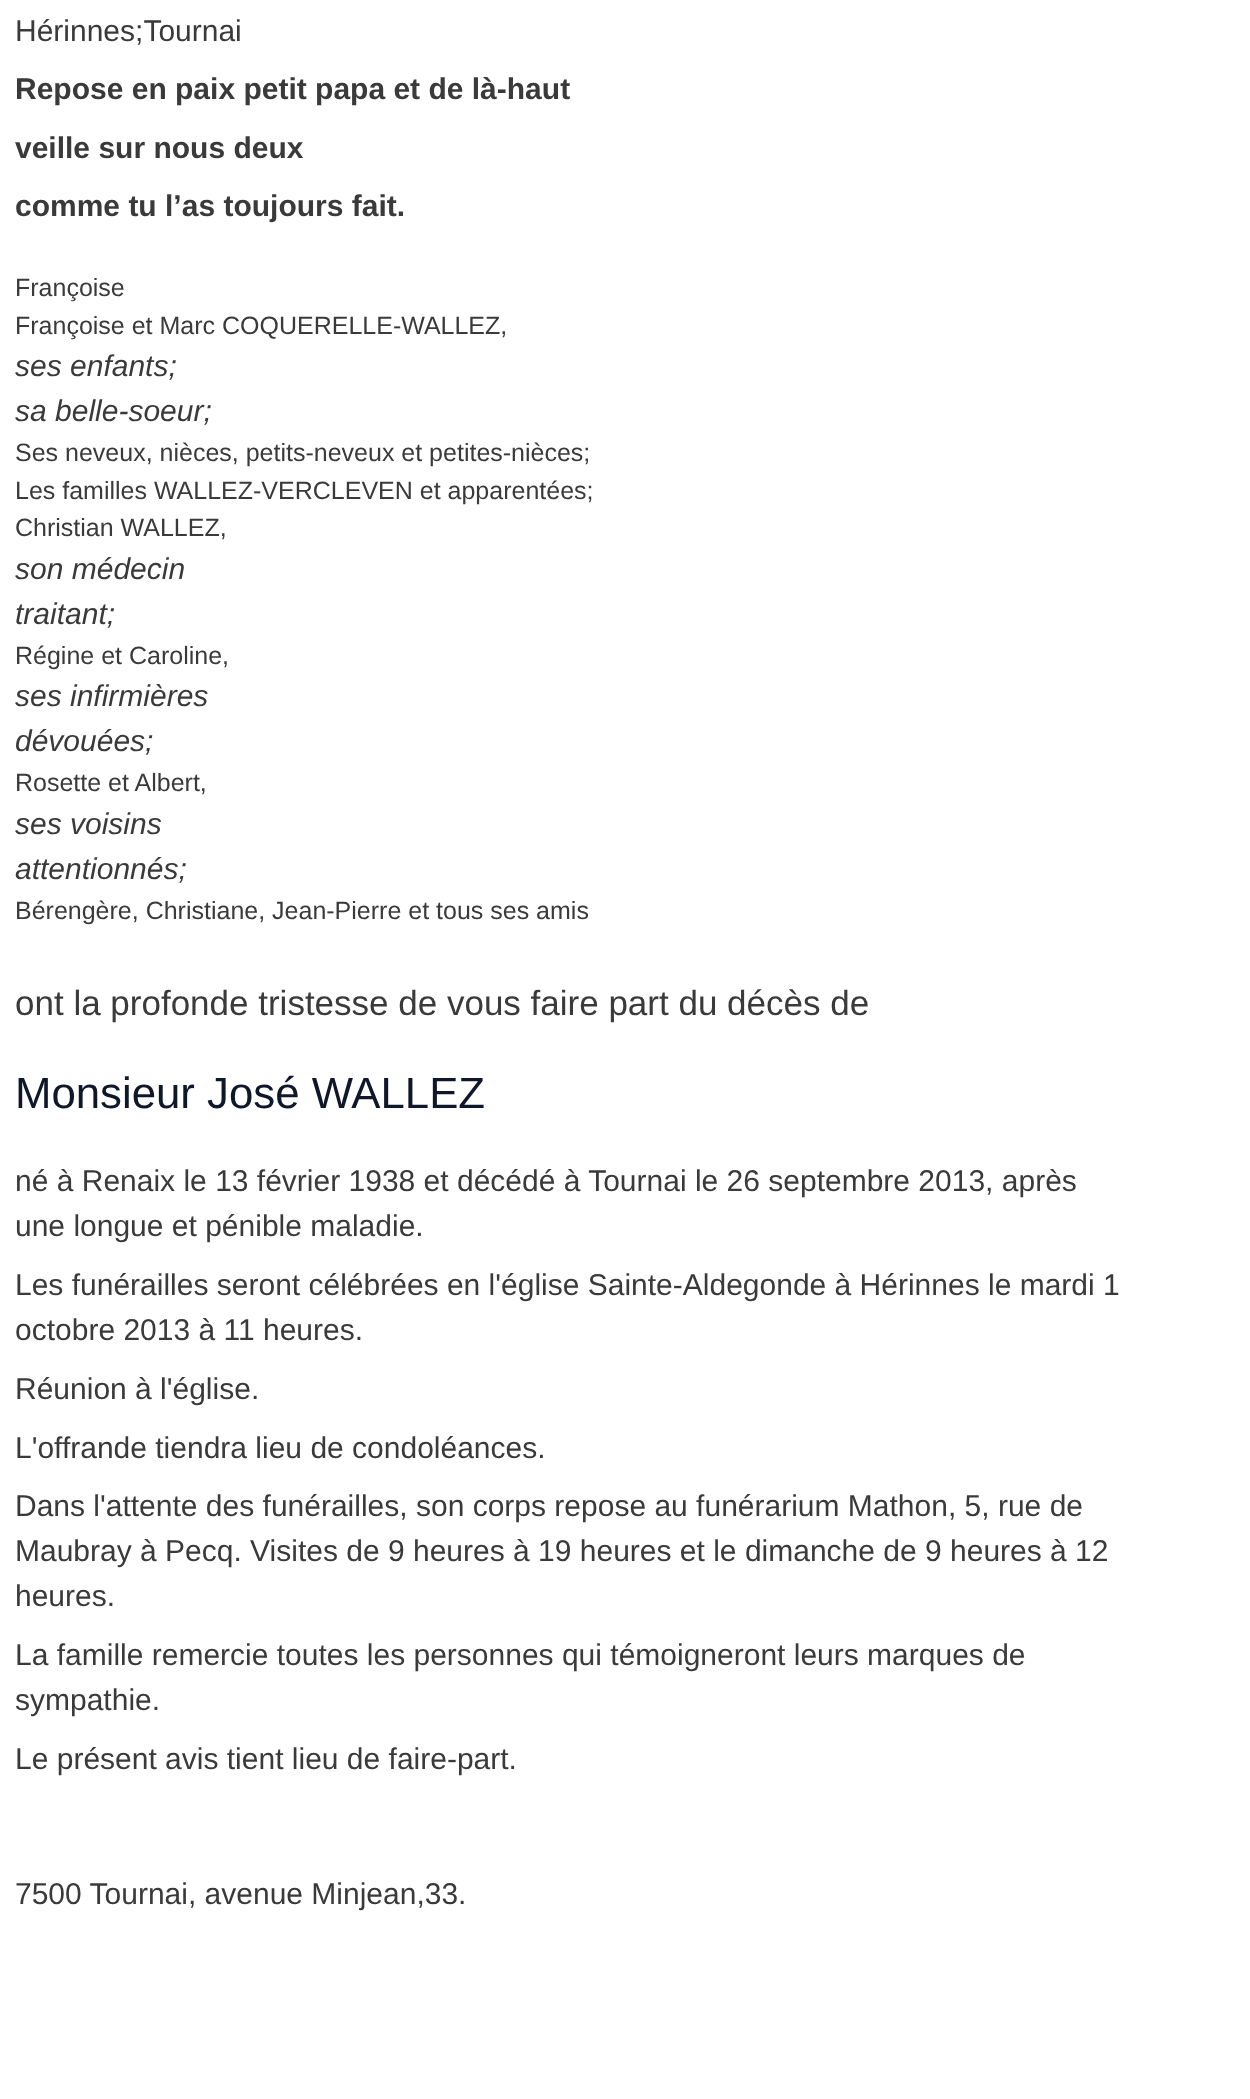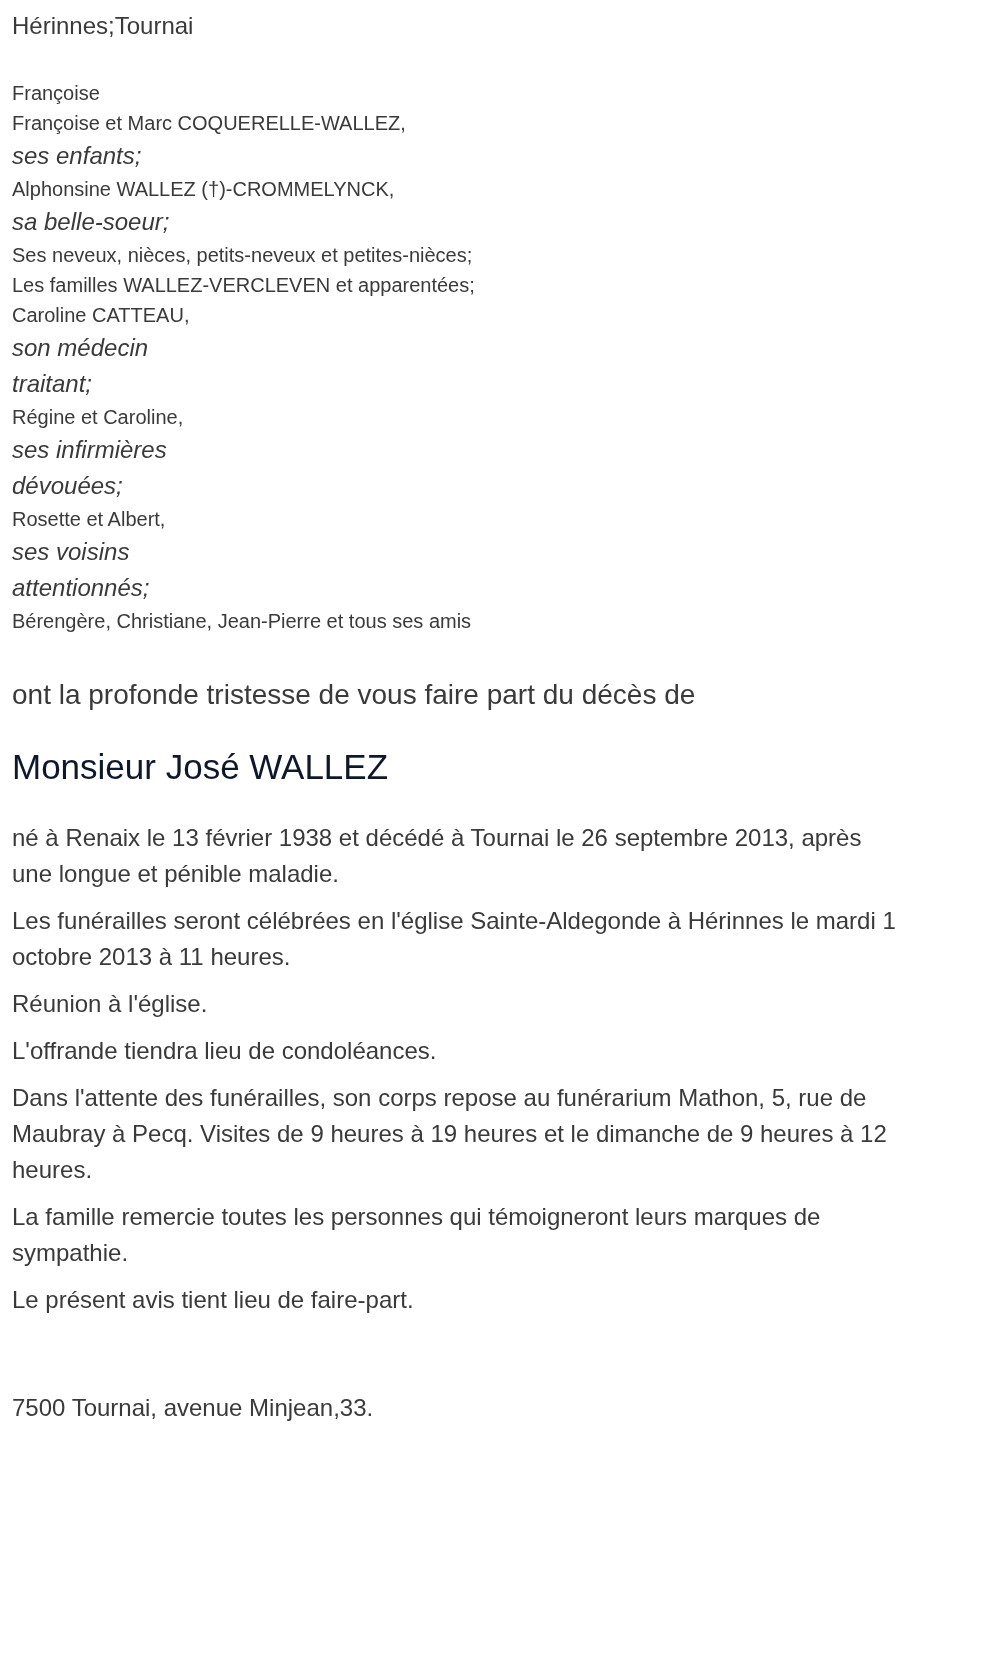--- a/index.html
+++ b/index.html
@@ -61,38 +61,42 @@
     margin: 72px 0 0;
   }
 </style>
 </head>
 <body>
 
 <div class="page">
 
   <p class="location">Hérinnes;Tournai</p>
 
+  <div class="epitaph">
+    <p>Repose en paix petit papa et de là-haut</p>
+    <p>veille sur nous deux</p>
+    <p>comme tu l’as toujours fait.</p>
+  </div>
 
   <div class="mourners">
 
     <div class="entry">
       <p class="name">Françoise</p>
       <p class="name">Françoise et Marc COQUERELLE-WALLEZ,</p>
       <p class="relation">ses enfants;</p>
     </div>
 
     <div class="entry">
-      <p class="name">Alphonsine WALLEZ (†)-CROMMELYNCK,</p>
       <p class="relation">sa belle-soeur;</p>
     </div>
 
     <div class="entry">
       <p class="name">Ses neveux, nièces, petits-neveux et petites-nièces;</p>
       <p class="name">Les familles WALLEZ-VERCLEVEN et apparentées;</p>
-      <p class="name">Caroline CATTEAU,</p>
+      <p class="name">Christian WALLEZ,</p>
       <p class="relation">son médecin</p>
       <p class="relation">traitant;</p>
     </div>
 
     <div class="entry">
       <p class="name">Régine et Caroline,</p>
       <p class="relation">ses infirmières</p>
       <p class="relation">dévouées;</p>
     </div>
 

